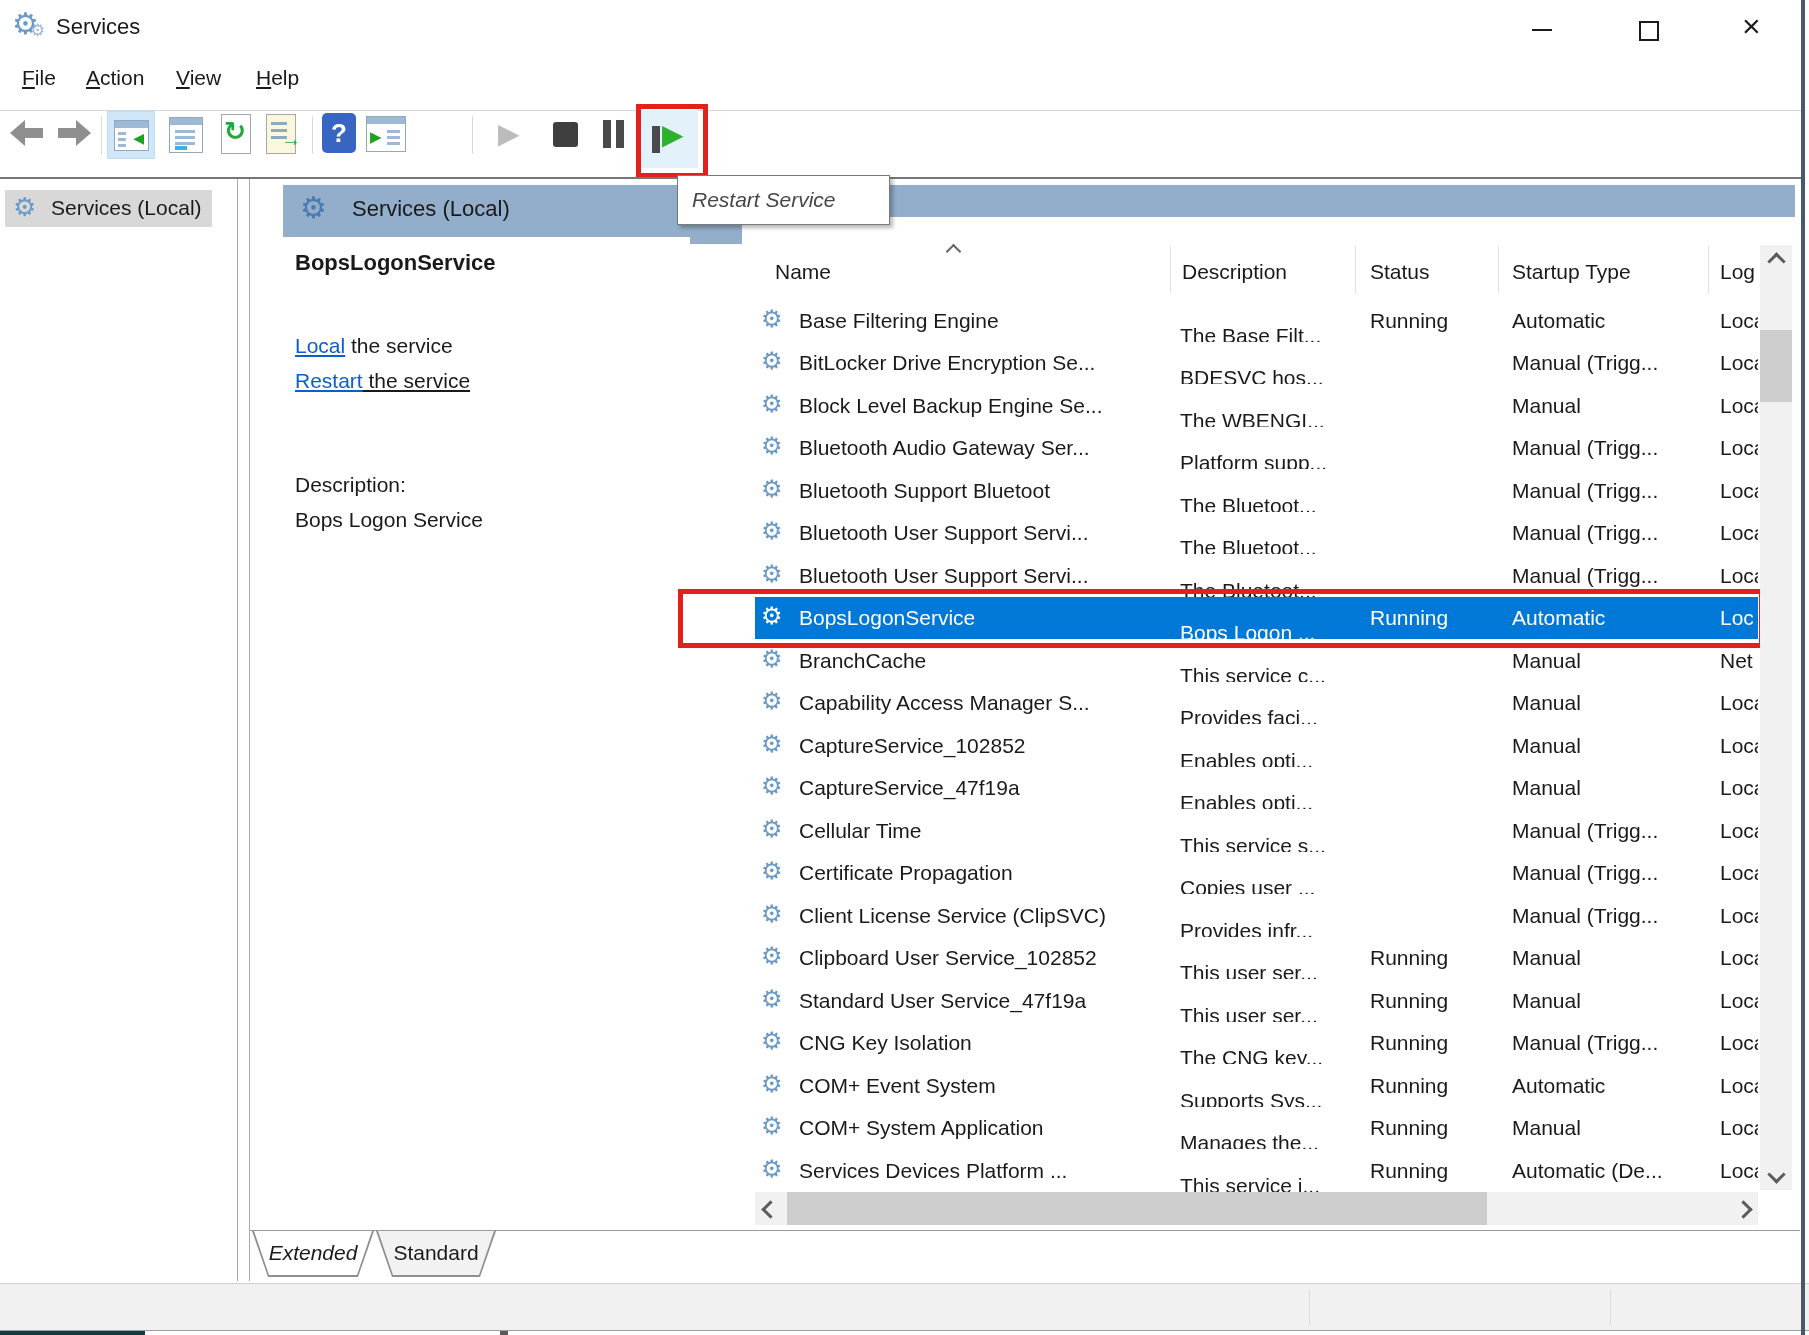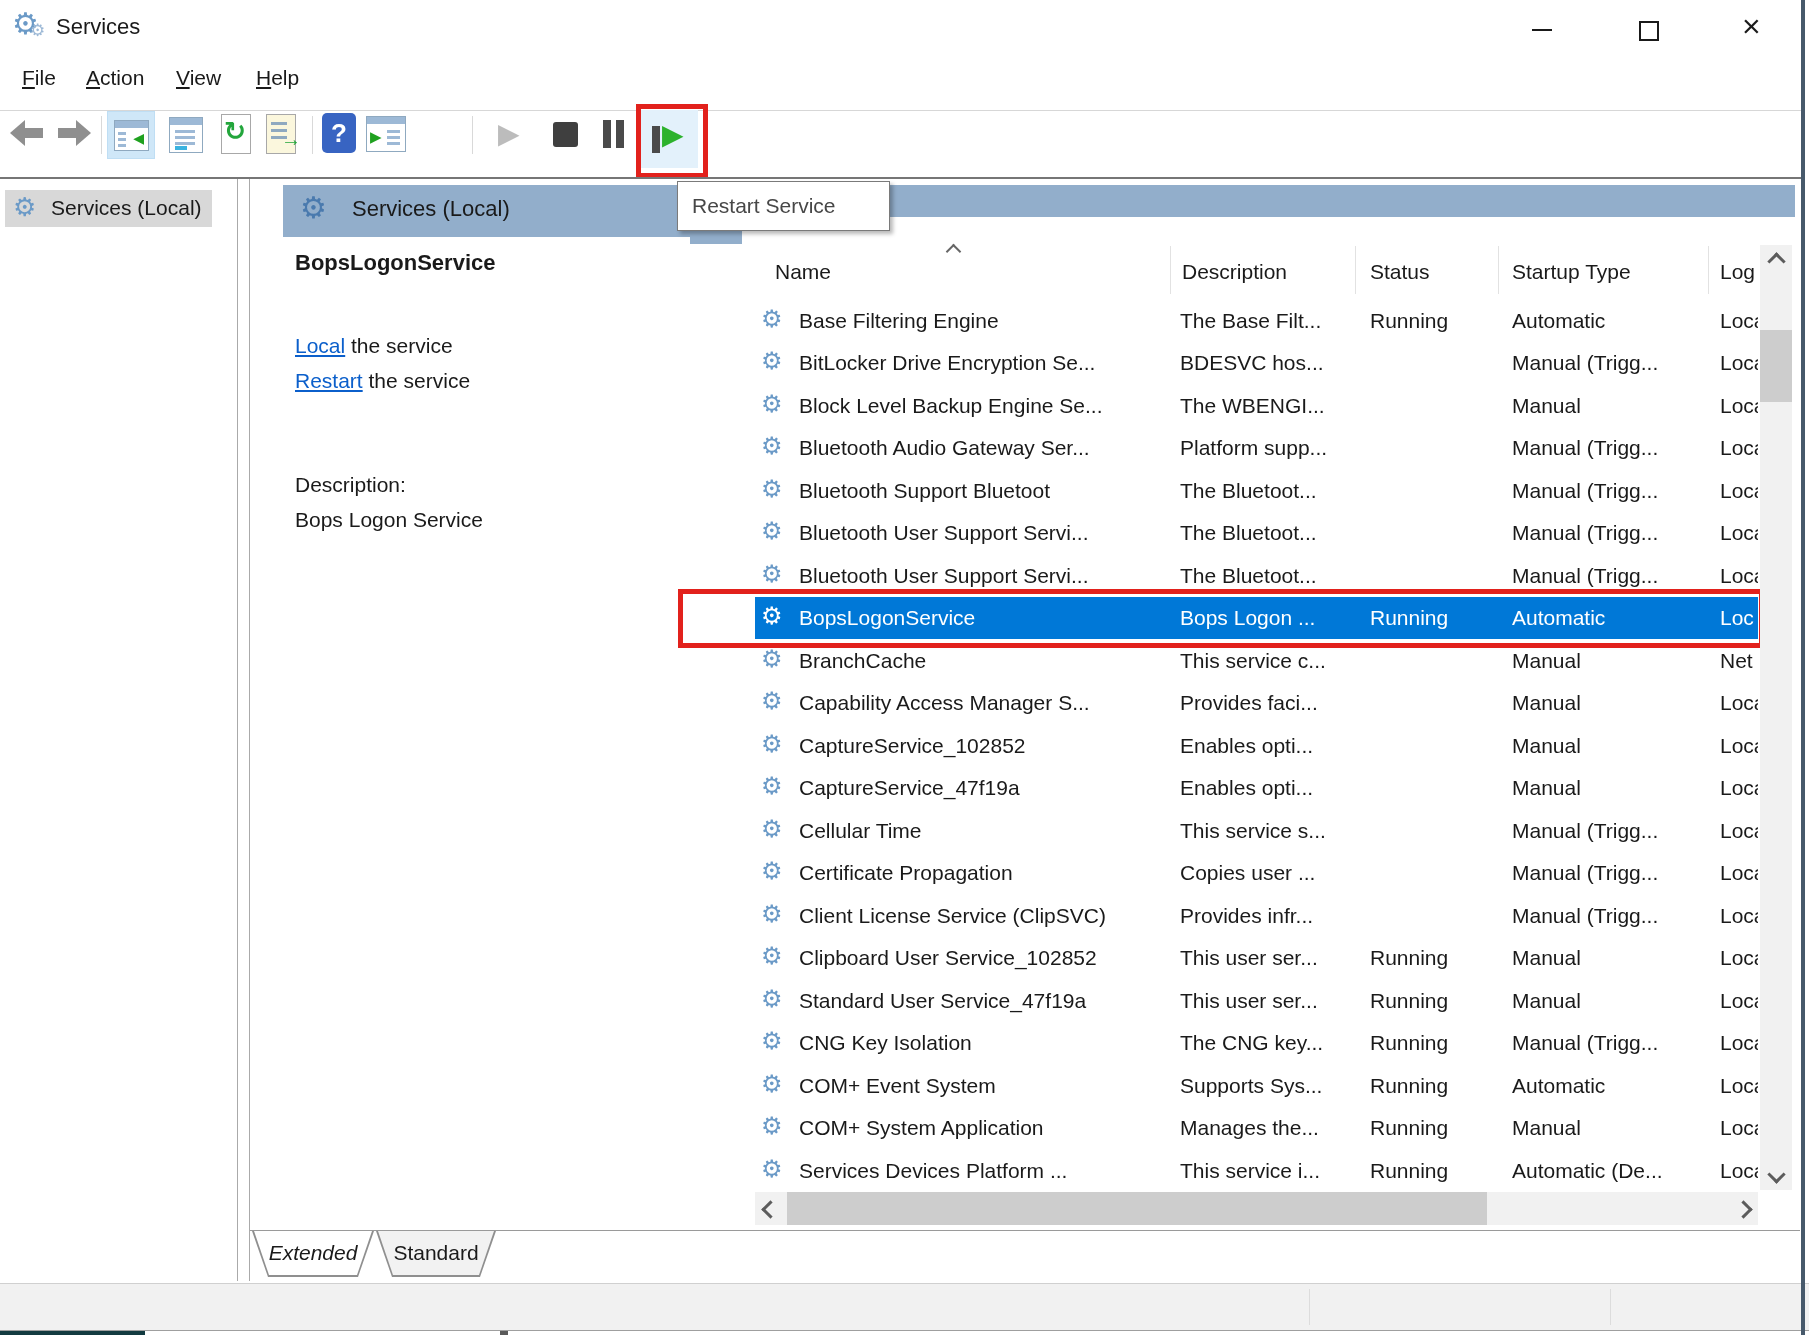--- a/index.html
+++ b/index.html
@@ -27,21 +27,21 @@
   
   .band{background:#92aecb;}
   .link{color:#0b5fcb;text-decoration:underline;cursor:pointer;}
   .body-text{font-size:21px;}
   
   #rows{position:absolute;left:755px;top:300px;width:1003px;height:892px;overflow:hidden;}
   .svc-row{position:absolute;left:0;width:1003px;height:42px;overflow:hidden;}
   .svc-row span{position:absolute;top:50%;transform:translateY(-50%);font-size:21px;white-space:nowrap;}
   .svc-row .c-icon{left:6px;font-size:24px;top:46%;}
   .svc-row .c-name{left:44px;}
-  .svc-row .c-desc{left:425px;}
+  .svc-row .c-desc{left:425px;margin-top:15px;}
   .svc-row .c-status{left:615px;}
   .svc-row .c-startup{left:757px;}
   .svc-row .c-log{left:965px;width:40px;overflow:hidden;}
   .svc-row.selected{background:#0078d7;}
   .svc-row.selected span{color:#ffffff;}
   .col-head{font-size:21px;}
   .col-div{width:1px;background:#e2e2e2;}
   .redbox{border:5px solid #e2211c;}
   
   .sb{background:#f1f1f1;}
@@ -156,27 +156,27 @@
     <span class="gear" style="position:absolute;left:8px;top:2px;font-size:26px;">⚙</span>
     <span style="position:absolute;left:46px;top:6px;font-size:21px;white-space:nowrap;">Services (Local)</span>
   </div>
 
   <div class="abs band" style="left:283px;top:185px;width:407px;height:52px;"></div>
   <div class="abs band" style="left:690px;top:185px;width:52px;height:59px;"></div>
   <div class="abs band" style="left:742px;top:185px;width:1053px;height:32px;"></div>
   <span class="abs gear" style="left:300px;top:190px;font-size:30px;color:#4a7aae;">⚙</span>
   <span class="abs nowrap" style="left:352px;top:196px;font-size:22px;">Services (Local)</span>
 
-  <div class="abs tooltip" style="left:677px;top:181px;width:197px;height:48px;">Restart Service</div>
+  <div class="abs tooltip" style="left:677px;top:175px;width:197px;height:48px;font-style:italic;">Restart Service</div>
 
   <div class="abs nowrap" style="left:295px;top:250px;font-size:22px;font-weight:bold;">BopsLogonService</div>
   <div class="abs body-text nowrap" style="left:295px;top:334px;">
     <span class="link">Local</span><span> the service</span>
   </div>
-  <div class="abs body-text nowrap" style="left:295px;top:369px;">
+  <div class="abs body-text nowrap" style="left:295px;top:369px;text-decoration:underline;">
     <span class="link">Restart</span><span> the service</span>
   </div>
   <div class="abs body-text nowrap" style="left:295px;top:473px;">Description:</div>
   <div class="abs body-text nowrap" style="left:295px;top:508px;">Bops Logon Service</div>
 
   <span class="abs chev chev-thin up" style="left:948px;top:246px;"></span>
   <div class="abs col-head nowrap" style="left:775px;top:260px;">Name</div>
   <div class="abs col-head nowrap" style="left:1182px;top:260px;">Description</div>
   <div class="abs col-head nowrap" style="left:1370px;top:260px;">Status</div>
   <div class="abs col-head nowrap" style="left:1512px;top:260px;">Startup Type</div>

